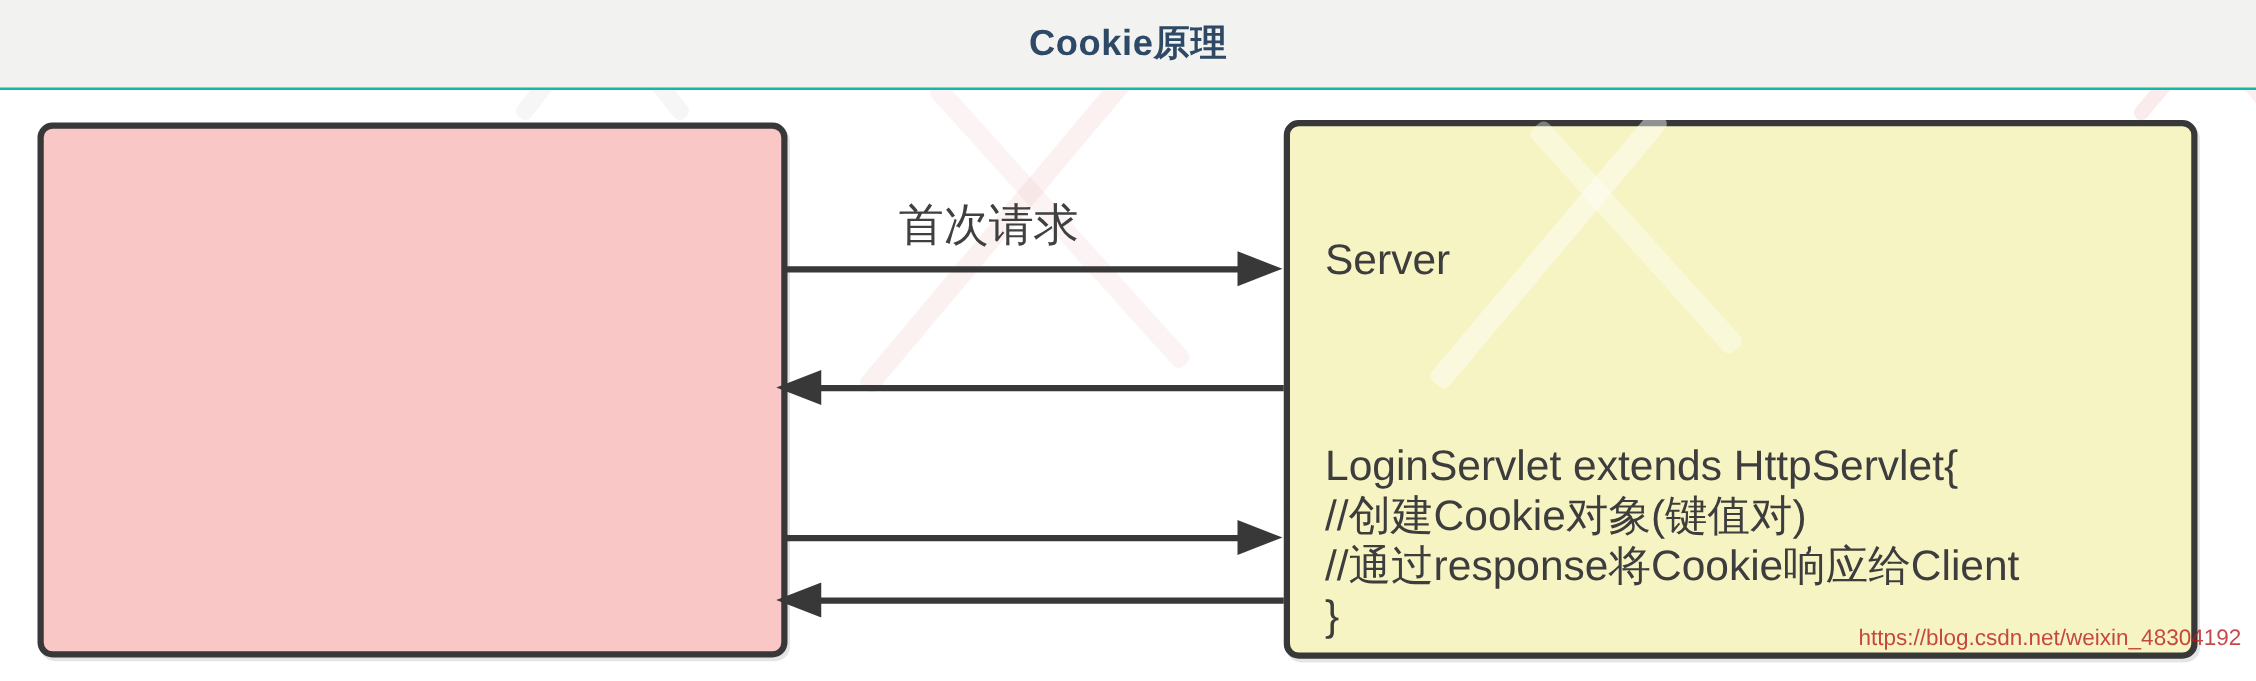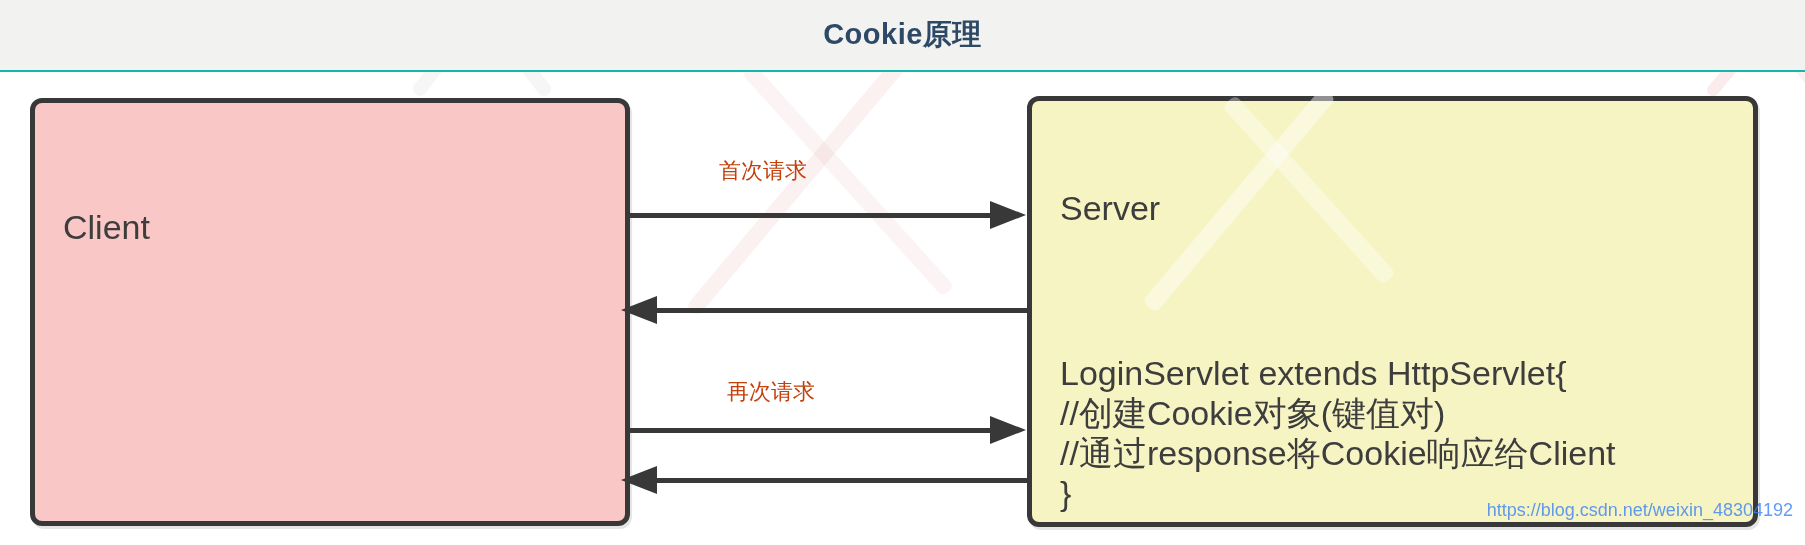--- a/index.html
+++ b/index.html
@@ -38,26 +38,26 @@
   }
   .para { margin:0 0 45px 0; }
   .para:last-child { margin-bottom:0; }
   
   .arrow-line { position:absolute; height:5px; background:#383838; z-index:3; }
   .arrow-head { position:absolute; width:0; height:0; z-index:3;
     border-top:14px solid transparent; border-bottom:14px solid transparent; }
   .arrow-head.right { border-left:36px solid #383838; }
   .arrow-head.left  { border-right:36px solid #383838; }
   .arrow-label {
-    position:absolute; font-size:22px; color:#c2410c; z-index:3; white-space:nowrap;
+    position:absolute; font-size:36px; color:#404040; z-index:3; white-space:nowrap;
   }
   
   .url-wm {
     position:absolute; right:12px; top:500px; font-size:18px;
-    color:#3b82f6; opacity:0.8; z-index:6; white-space:nowrap;
+    color:#b91c1c; opacity:0.8; z-index:6; white-space:nowrap;
   }
 </style>
 </head>
 <body>
 
 <div class="stage">
 
   <div class="header">
     <div class="title">Cookie原理</div>
   </div>
@@ -65,42 +65,40 @@
   <div class="wm" style="left:455px; top:-40px; width:14px; height:150px; background:rgba(0,0,0,0.035); transform:rotate(38deg);"></div>
   <div class="wm" style="left:495px; top:-40px; width:14px; height:150px; background:rgba(0,0,0,0.035); transform:rotate(-38deg);"></div>
   <div class="wm" style="left:790px; top:20px; width:16px; height:330px; background:rgba(225,150,150,0.13); transform:rotate(40deg);"></div>
   <div class="wm" style="left:840px; top:30px; width:16px; height:300px; background:rgba(225,150,150,0.10); transform:rotate(-42deg);"></div>
   <div class="wm" style="left:1745px; top:-20px; width:12px; height:130px; background:rgba(225,150,150,0.18); transform:rotate(40deg);"></div>
   <div class="wm" style="left:1775px; top:-20px; width:12px; height:130px; background:rgba(225,150,150,0.14); transform:rotate(-40deg);"></div>
   <div class="wm" style="left:1230px; top:60px; width:18px; height:280px; background:rgba(255,255,255,0.45); transform:rotate(40deg);"></div>
   <div class="wm" style="left:1300px; top:70px; width:18px; height:240px; background:rgba(255,255,255,0.35); transform:rotate(-42deg);"></div>
 
   <div class="box client">
-    <div class="para">Client</div>
     
     
   </div>
 
   <div class="box server">
     <div class="para">Server</div>
     <div class="para">LoginServlet extends HttpServlet{
 //创建Cookie对象(键值对)
 //通过response将Cookie响应给Client
 }</div>
     
   </div>
 
   <div class="arrow-label" style="left:719px; top:156px;">首次请求</div>
   <div class="arrow-line" style="left:628px; top:213px; width:364px;"></div>
   <div class="arrow-head right" style="left:990px; top:201px;"></div>
 
   <div class="arrow-line" style="left:656px; top:308px; width:371px;"></div>
   <div class="arrow-head left" style="left:621px; top:296px;"></div>
 
-  <div class="arrow-label" style="left:727px; top:377px;">再次请求</div>
   <div class="arrow-line" style="left:628px; top:428px; width:364px;"></div>
   <div class="arrow-head right" style="left:990px; top:416px;"></div>
 
   <div class="arrow-line" style="left:656px; top:478px; width:371px;"></div>
   <div class="arrow-head left" style="left:621px; top:466px;"></div>
 
   <div class="url-wm">https://blog.csdn.net/weixin_48304192</div>
 
 </div>
 

